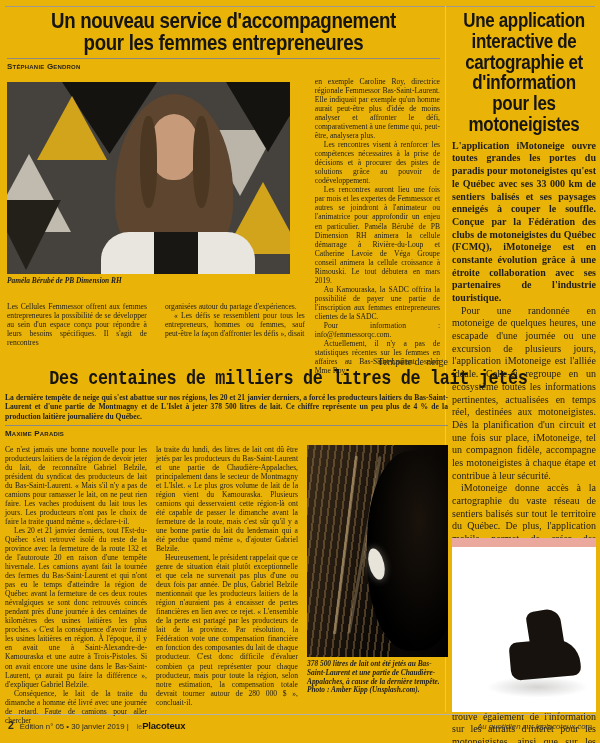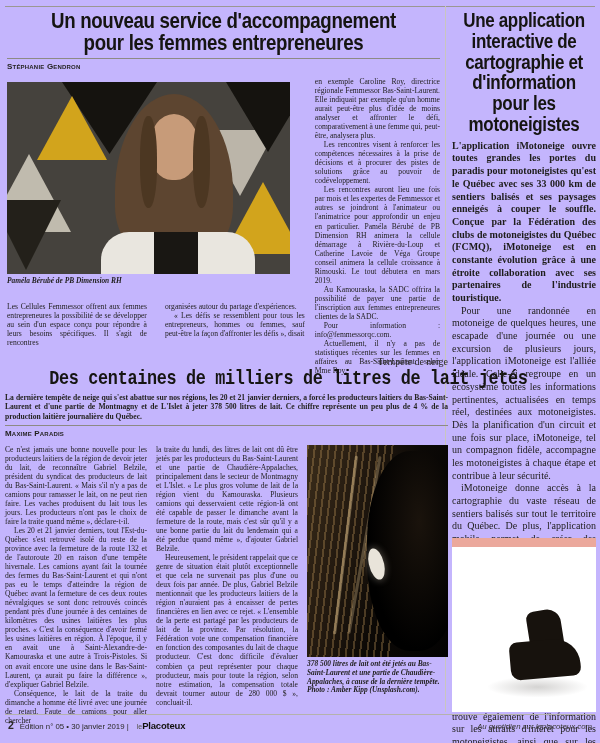--- a/index.html
+++ b/index.html
@@ -1,16 +1,16 @@
 <!DOCTYPE html>
 <html lang="fr"><head>
 <meta charset="utf-8">
 <style>
   html,body{margin:0;padding:0;background:#e8e6e2;}
-  .page{position:relative;width:600px;height:743px;background:#c4b5fd;color:#1e1d1b;
+  .page{position:relative;width:600px;height:743px;background:#eab308;color:#1e1d1b;
         font-family:"Liberation Serif", serif;overflow:hidden;margin:0 auto;}
   .hrule{position:absolute;left:5px;right:5px;height:1px;background:#9b9892;}
   .top-rule{top:6px;}
   .footer-rule{top:714px;background:#b5b2ac;}
   .v-divider{position:absolute;left:445px;top:6px;width:1px;height:706px;background:#c9c6bf;}
 
   
   .headline{font-family:"Liberation Sans", sans-serif;font-weight:700;color:#161512;text-align:center;}
   .hl-line{display:block;white-space:nowrap;transform:scaleX(0.85);transform-origin:50% 50%;letter-spacing:-0.4px;}
 

